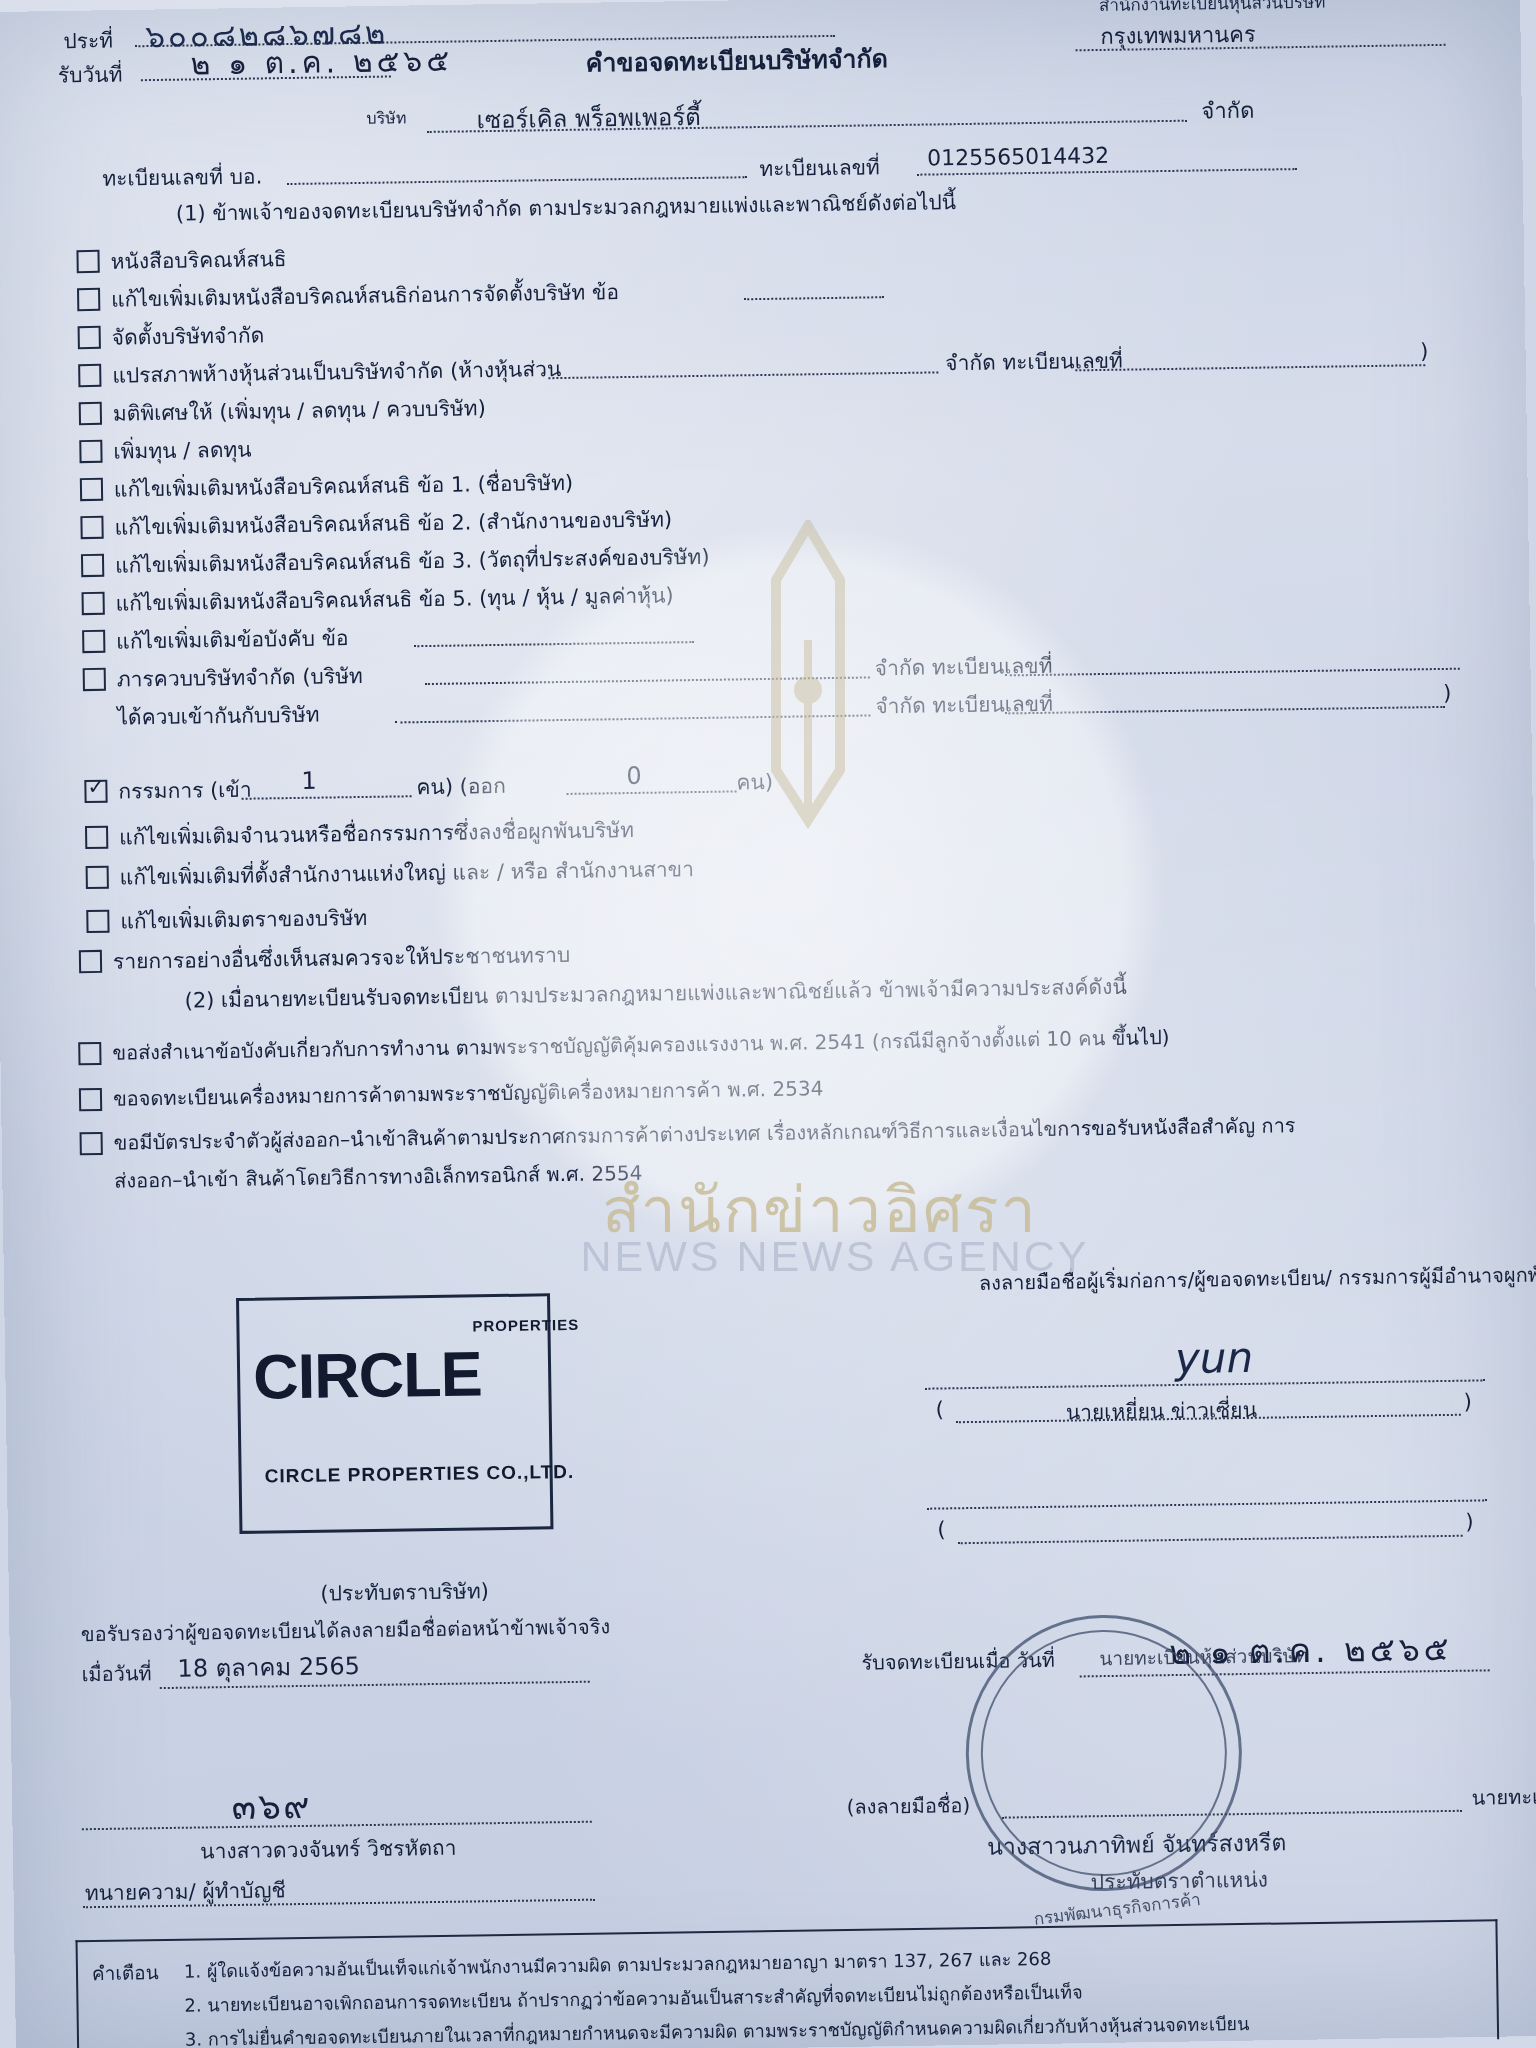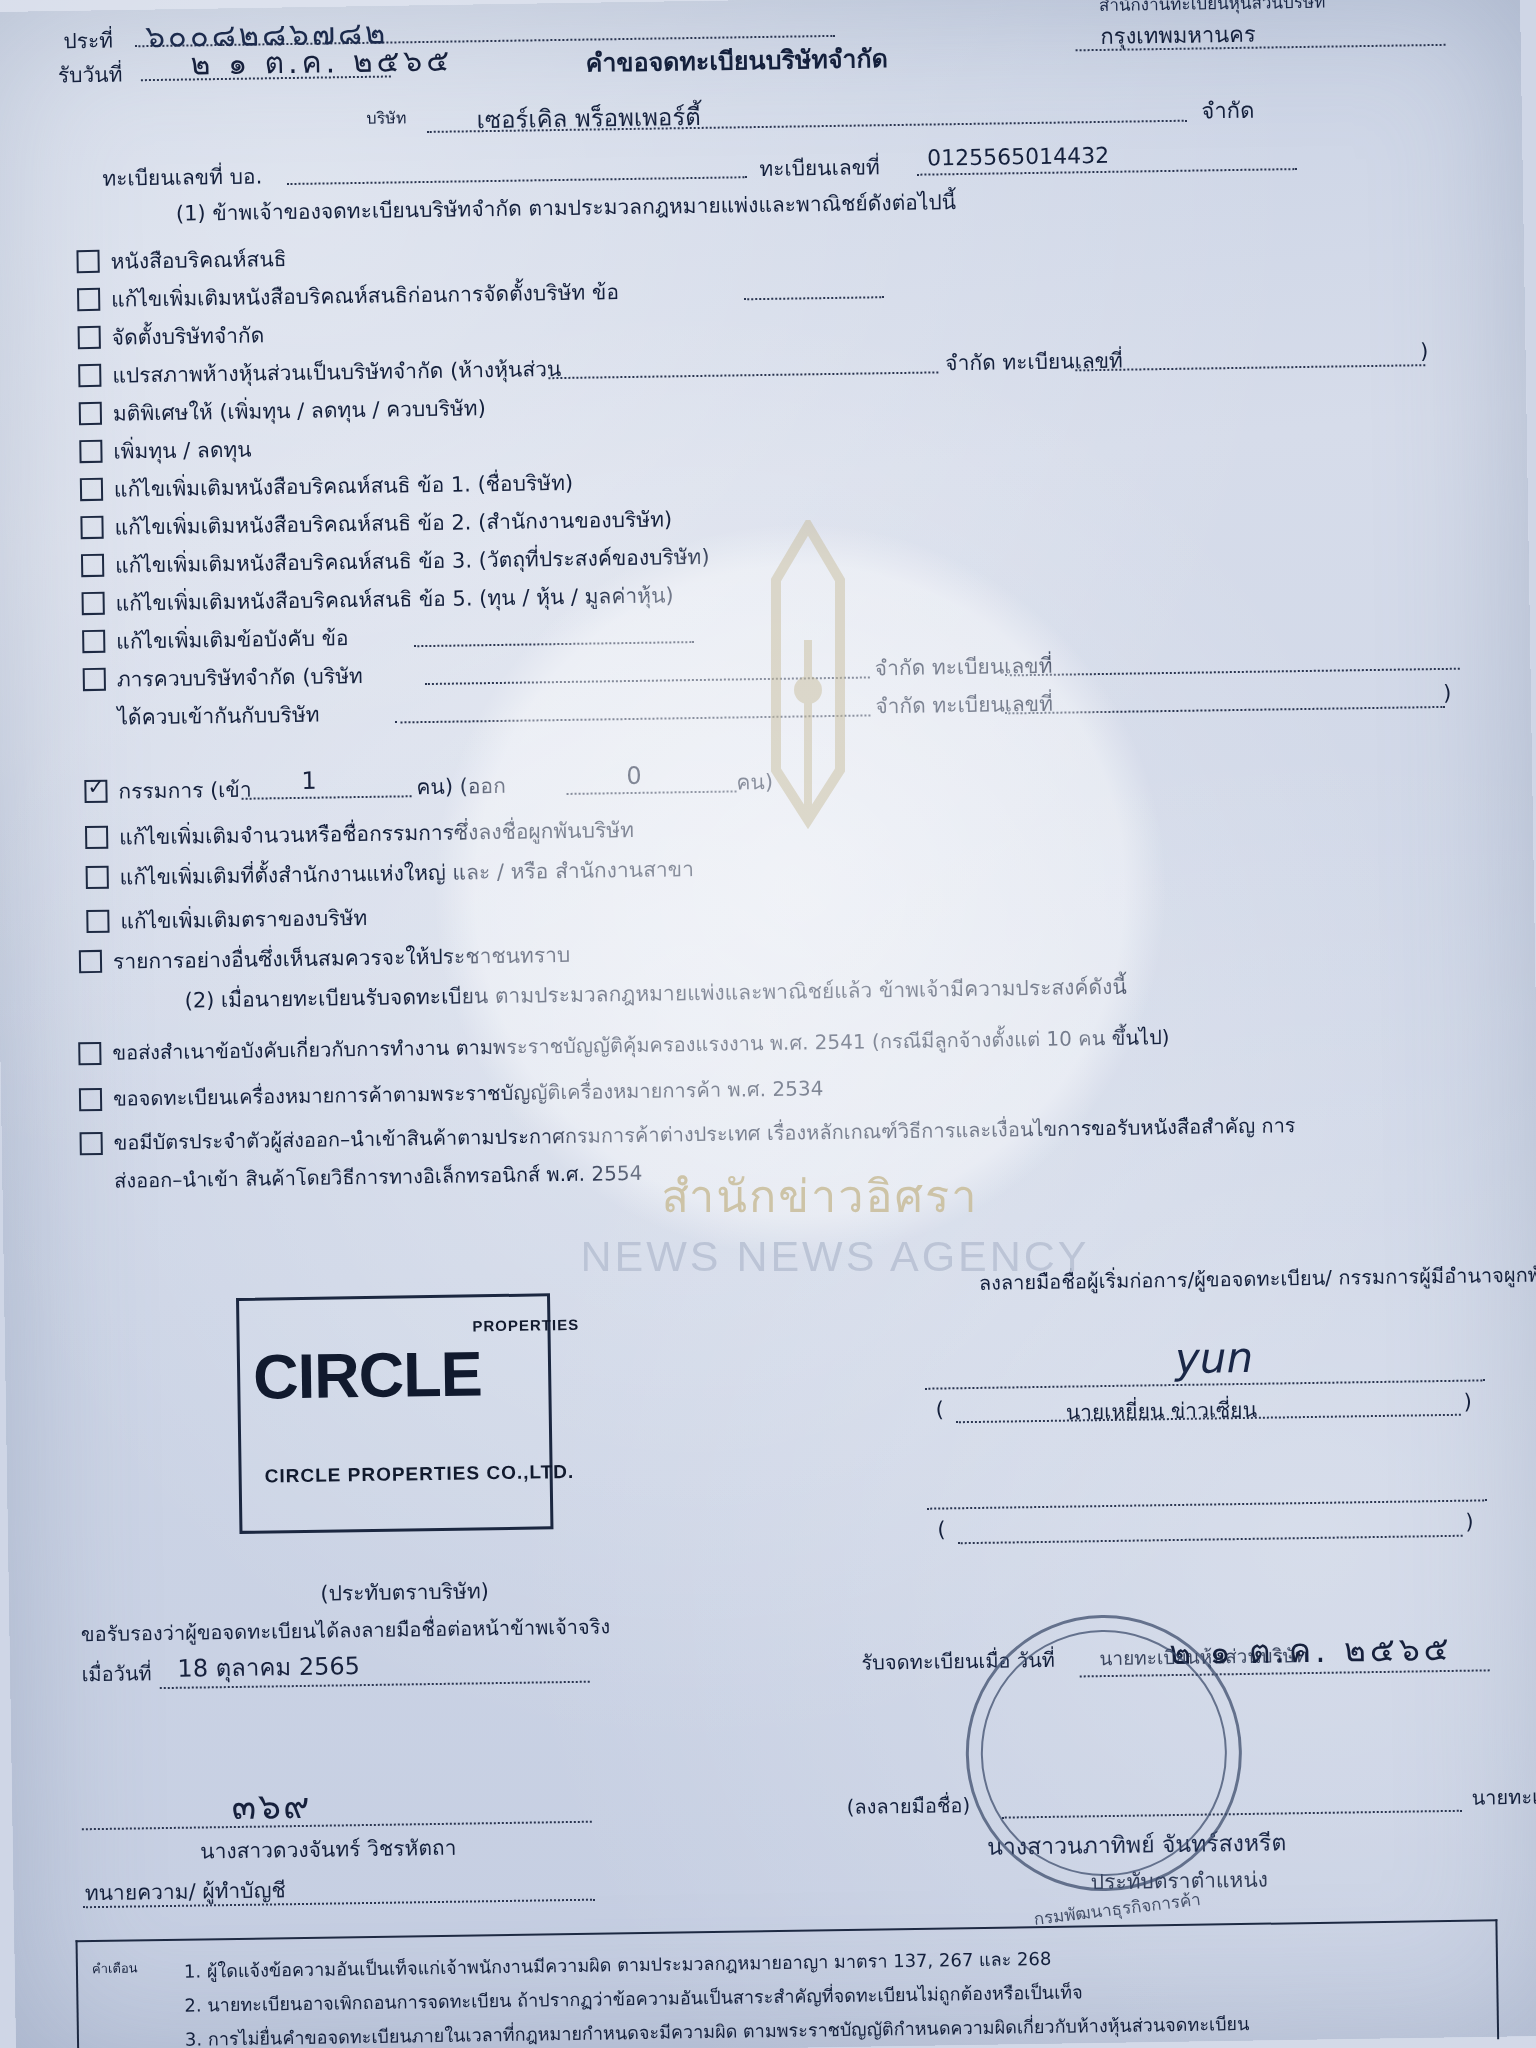--- a/index.html
+++ b/index.html
@@ -54,21 +54,21 @@
     border-radius:50%;
     background:radial-gradient(circle at 50% 50%, rgba(255,255,255,.55) 0%, rgba(255,255,255,.40) 62%, rgba(255,255,255,0) 70%);
     pointer-events:none;
   }
   #wm-pen{
     position:absolute; left:690px; top:520px; width:230px; height:350px;
     pointer-events:none; opacity:.45;
   }
   #wm-text1{
     position:absolute; left:455px; top:1160px; width:730px; text-align:center;
-    font-size:45px; letter-spacing:2px; color:#c9bd9a; opacity:.85;
+    font-size:63px; letter-spacing:2px; color:#c9bd9a; opacity:.85;
     font-family:"DejaVu Sans","Liberation Sans",sans-serif;
     pointer-events:none;
   }
   #wm-text2{
     position:absolute; left:455px; top:1232px; width:760px; text-align:center;
     font-size:43px; letter-spacing:3px; color:#b9c2d4; opacity:.9;
     font-family:"Liberation Sans",sans-serif;
     pointer-events:none;
   }
   
@@ -250,21 +250,21 @@
   <div class="t thai" style="left:835px; top:1792px; font-size:20px;">(ลงลายมือชื่อ)</div>
   <div class="dots" style="left:990px; top:1820px; width:460px;"></div>
   <div class="t thai" style="left:1460px; top:1792px; font-size:20px;">นายทะเบียน</div>
   <div class="t thai" style="left:975px; top:1832px; font-size:23px; color:#1b2847;">นางสาวนภาทิพย์ จันทร์สงหรีต</div>
   <div class="t thai" style="left:1090px; top:1648px; font-size:19px; opacity:.8;">นายทะเบียนหุ้นส่วนบริษัท</div>
   <div class="t thai" style="left:1078px; top:1870px; font-size:21px; opacity:.85;">ประทับตราตำแหน่ง</div>
   <div class="t thai" style="left:1020px; top:1900px; font-size:17px; opacity:.75; transform:rotate(-6deg);">กรมพัฒนาธุรกิจการค้า</div>
   <div id="seal"></div>
 
   <div id="warn"></div>
-  <div class="t thai" style="left:78px; top:1948px; font-size:13px;">คำเตือน</div>
+  <div class="t thai" style="left:78px; top:1948px; font-size:19px;">คำเตือน</div>
   <div class="t thai small" style="left:170px; top:1948px; font-size:18px;">1.  ผู้ใดแจ้งข้อความอันเป็นเท็จแก่เจ้าพนักงานมีความผิด ตามประมวลกฎหมายอาญา มาตรา 137, 267 และ 268</div>
   <div class="t thai small" style="left:170px; top:1982px; font-size:18px;">2.  นายทะเบียนอาจเพิกถอนการจดทะเบียน ถ้าปรากฏว่าข้อความอันเป็นสาระสำคัญที่จดทะเบียนไม่ถูกต้องหรือเป็นเท็จ</div>
   <div class="t thai small" style="left:170px; top:2016px; font-size:18px;">3.  การไม่ยื่นคำขอจดทะเบียนภายในเวลาที่กฎหมายกำหนดจะมีความผิด ตามพระราชบัญญัติกำหนดความผิดเกี่ยวกับห้างหุ้นส่วนจดทะเบียน</div>
 
 </div>
 
 <div id="wm"></div>
 <svg id="wm-pen" viewBox="0 0 230 350">
   <path d="M118 6 L150 60 L150 250 L118 300 L86 250 L86 60 Z" fill="none" stroke="#c6ba96" stroke-width="10"></path>
   <path d="M118 120 L118 300" stroke="#c6ba96" stroke-width="8"></path>

